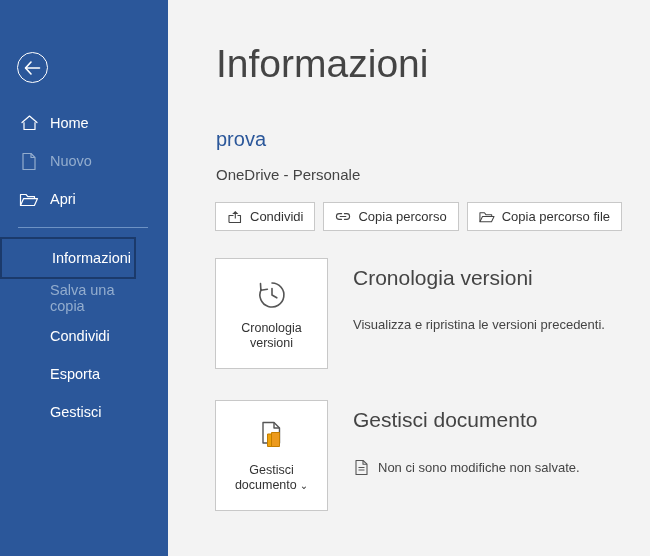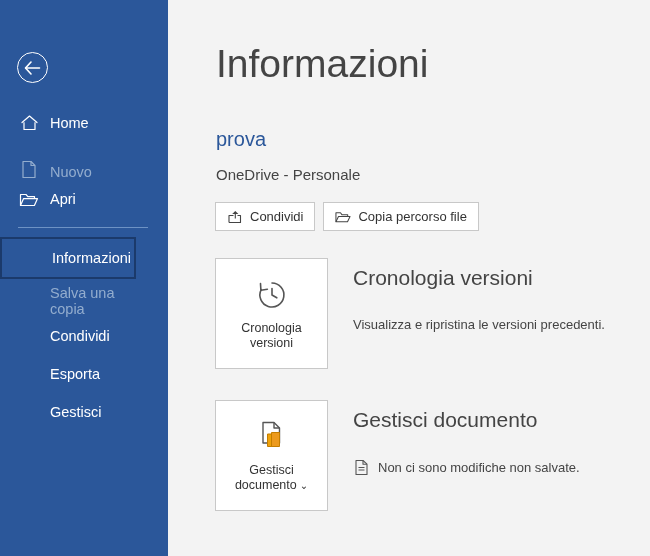--- a/index.html
+++ b/index.html
@@ -65,21 +65,21 @@
   }
   .nav-item .nav-icon {
     width: 22px;
     height: 22px;
     margin-right: 10px;
     display: flex;
     align-items: center;
     justify-content: center;
     flex: 0 0 22px;
   }
-  .nav-item.disabled { color: #93adce; align-items: flex-end; }
+  .nav-item.disabled { color: #93adce; }
   .nav-item.noicon { padding-left: 50px; }
   .nav-sep {
     width: 130px;
     height: 1px;
     background: #6d92c4;
     margin: 9px 0 9px 18px;
   }
   .nav-item.selected {
     background: #2b579a;
     border: 2px solid #1b3a6b;
@@ -303,20 +303,30 @@
           <svg width="15" height="14" viewBox="0 0 15 14">
             <path d="M1 12.5 V5.5 H5.5" fill="none" stroke="#444" stroke-width="1.1" stroke-linejoin="round"></path>
             <path d="M1 12.5 H12.5 V5.5 H9.5" fill="none" stroke="#444" stroke-width="1.1" stroke-linejoin="round"></path>
             <path d="M7.3 1 L10.4 4.1 H4.2 Z" fill="#444"></path>
             <path d="M7.3 3 V8.5" fill="none" stroke="#444" stroke-width="1.1"></path>
           </svg>
         </span>
         <span>Condividi</span>
       </div>
 
+      <div class="pill">
+        <span class="pill-icon">
+          <svg width="17" height="13" viewBox="0 0 17 13">
+            <path d="M7 3.5 H4.5 A3 3 0 0 0 4.5 9.5 H7" fill="none" stroke="#444" stroke-width="1.2" stroke-linecap="round"></path>
+            <path d="M10 3.5 H12.5 A3 3 0 0 1 12.5 9.5 H10" fill="none" stroke="#444" stroke-width="1.2" stroke-linecap="round"></path>
+            <path d="M5.5 6.5 H11.5" fill="none" stroke="#444" stroke-width="1.2" stroke-linecap="round"></path>
+          </svg>
+        </span>
+        <span>Copia percorso</span>
+      </div>
 
       <div class="pill">
         <span class="pill-icon">
           <svg width="17" height="14" viewBox="0 0 17 14">
             <path d="M1 12 V2.5 H5.8 L7.3 4.5 H13.5 V6.2" fill="none" stroke="#444" stroke-width="1.1" stroke-linejoin="round"></path>
             <path d="M1 12 L3.7 6.5 H16 L13.3 12 Z" fill="none" stroke="#444" stroke-width="1.1" stroke-linejoin="round"></path>
           </svg>
         </span>
         <span>Copia percorso file</span>
       </div>

